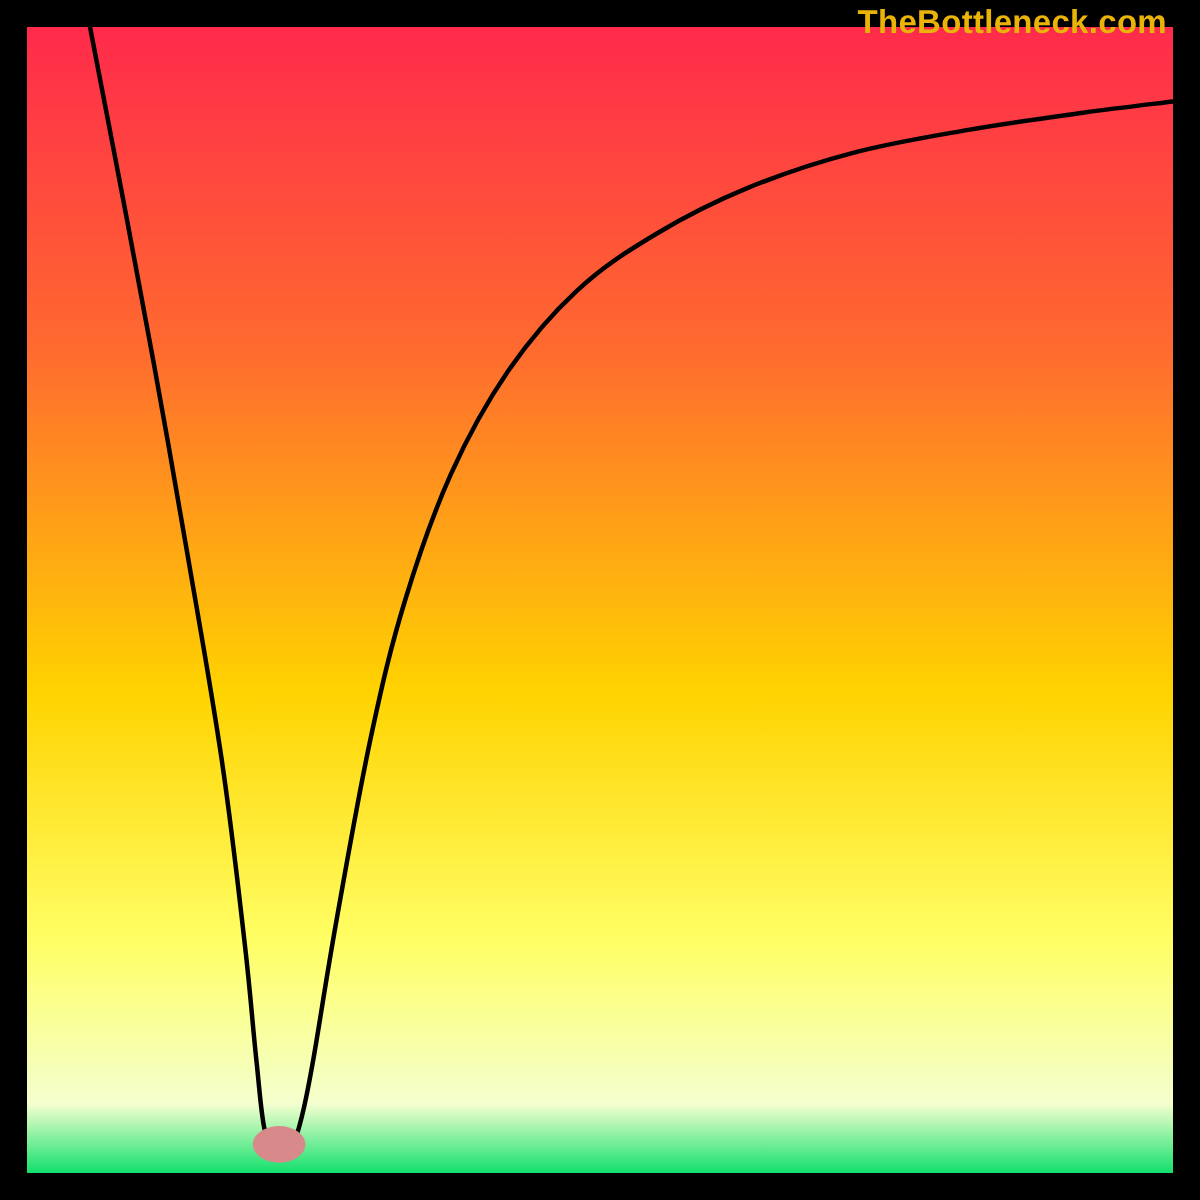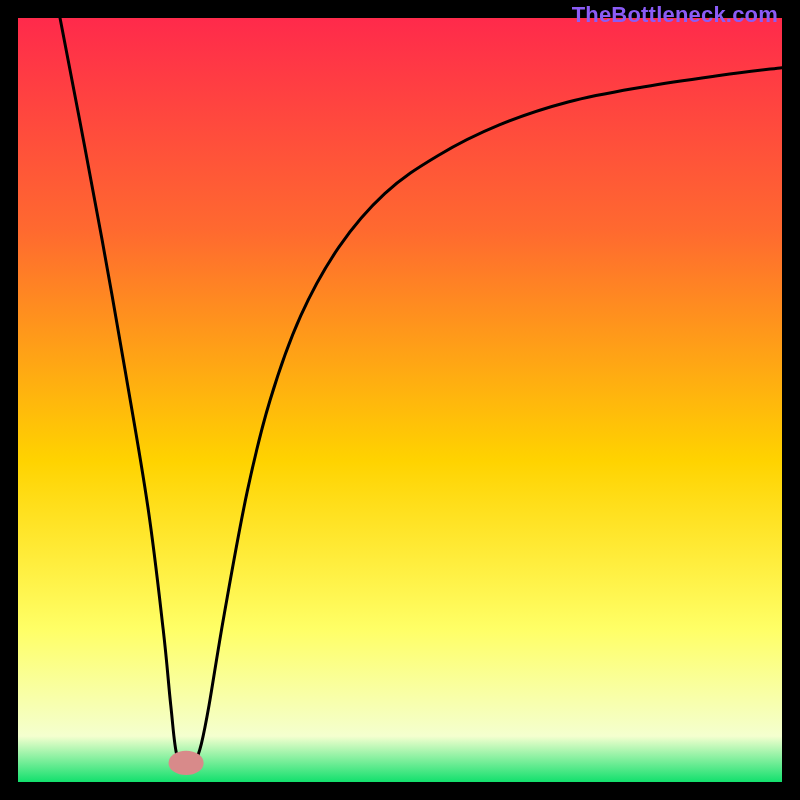--- a/index.html
+++ b/index.html
@@ -17,21 +17,21 @@
     width: 764px;
     height: 764px;
   }
   .watermark {
     position: absolute;
     top: 2px;
     right: 22px;
     font-family: Arial, Helvetica, sans-serif;
     font-size: 22px;
     font-weight: 600;
-    color: #8b5cf6;
+    color: #eab308;
     letter-spacing: 0.2px;
   }
   svg {
     display: block;
   }
 </style>
 </head>
 <body>
 
 <div class="frame">

